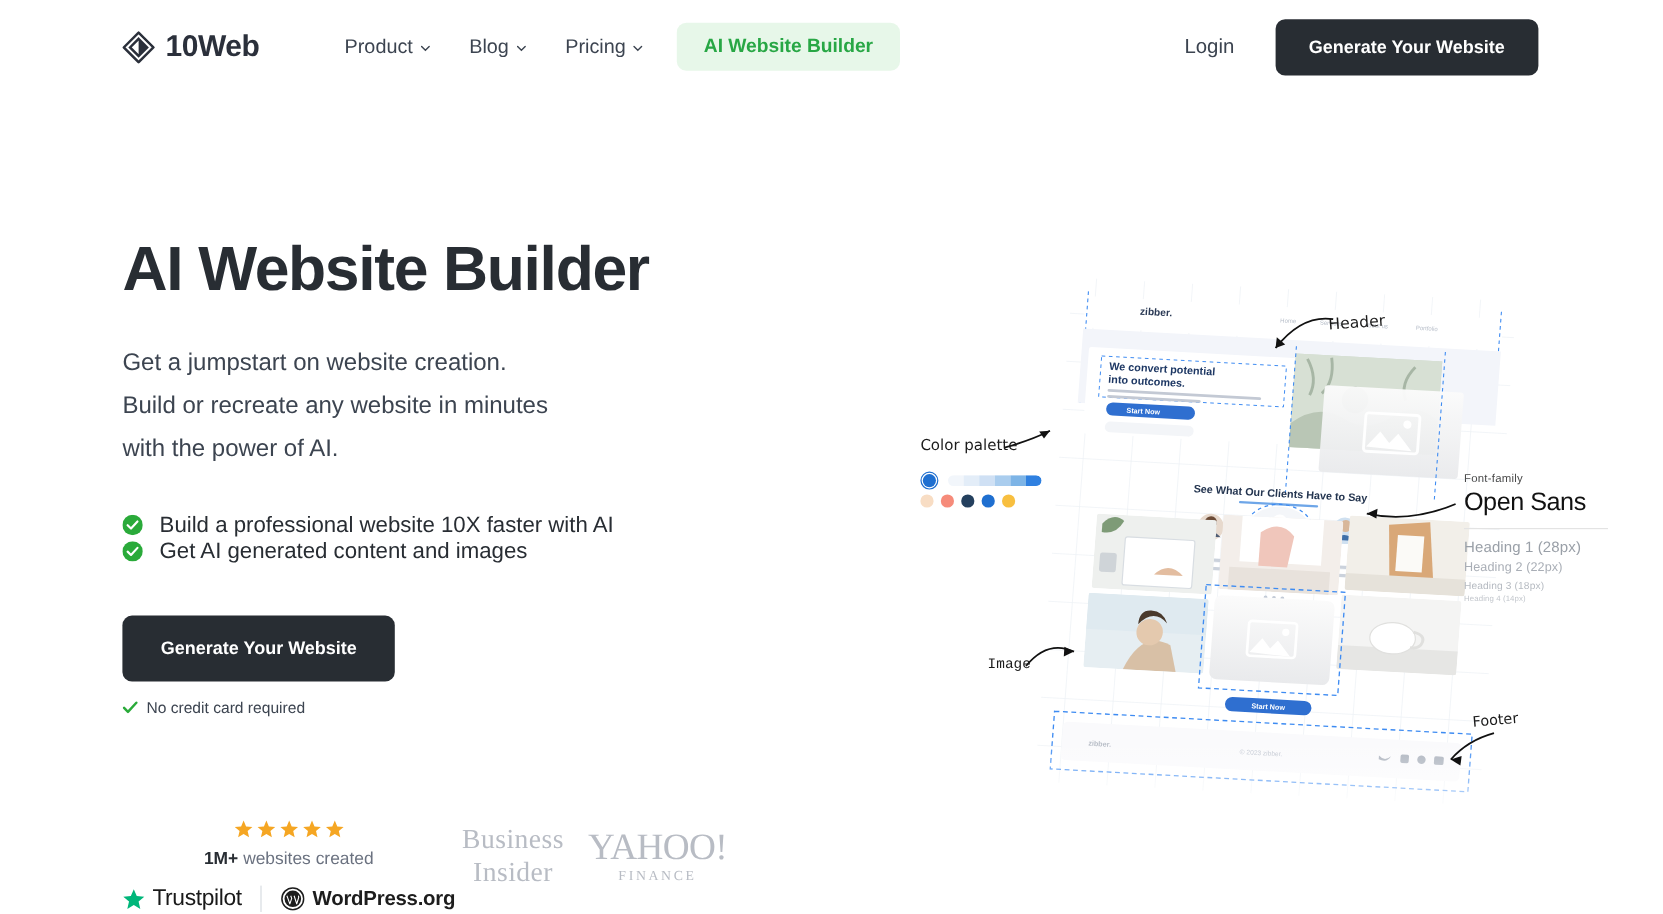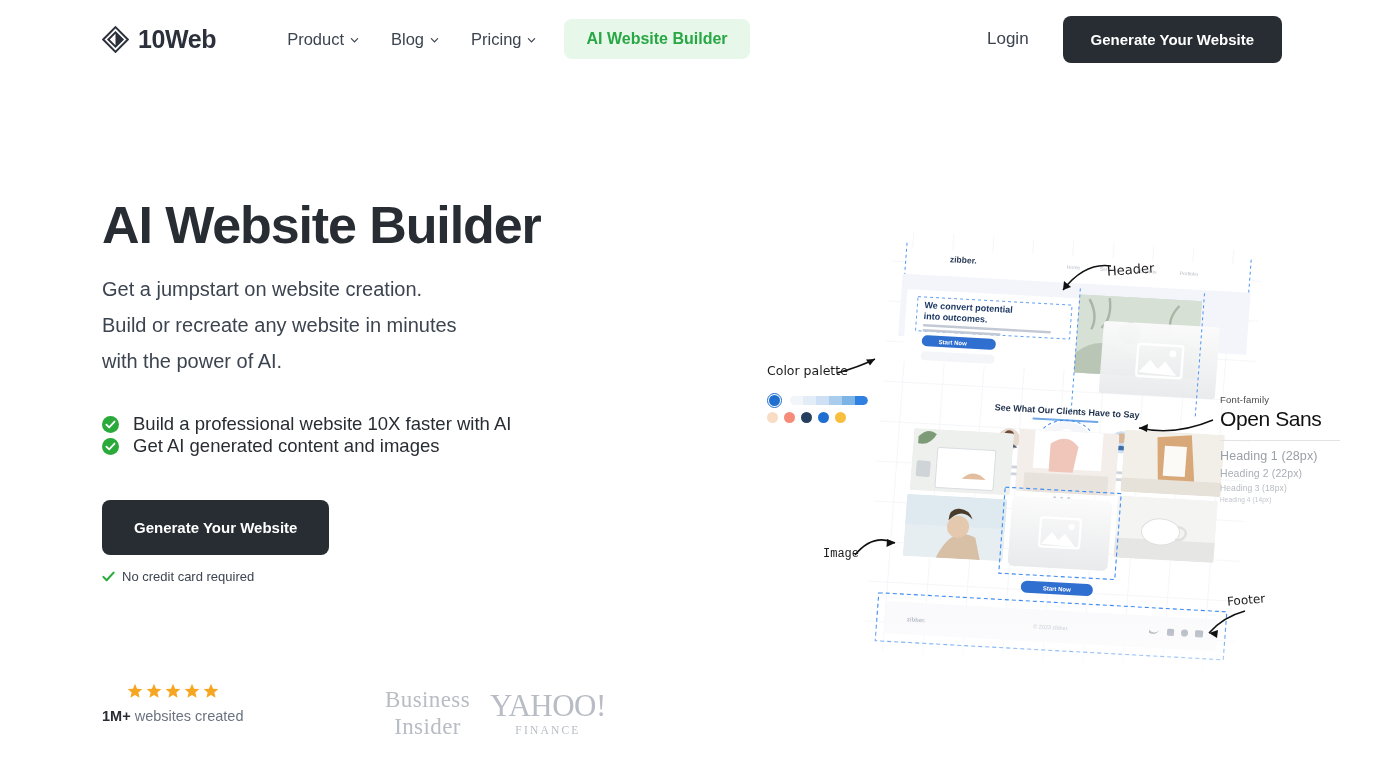--- a/index.html
+++ b/index.html
@@ -52,21 +52,21 @@
     font-family: "Liberation Sans", sans-serif;
   }
 
   
   .hero-left { position: absolute; left: 102px; top: 196px; width: 560px; }
   .hero-title {
     font-size: 52px; font-weight: bold; color: #282d33;
     letter-spacing: -1.1px; line-height: 1.12;
   }
   .hero-sub {
-    margin-top: 17px;
+    margin-top: 30px;
     font-size: 20px; color: #3c4450; line-height: 1.8;
     font-weight: 300;
   }
   .hero-sub div { white-space: nowrap; }
 
   .feature-list { margin-top: 34px; display: flex; flex-direction: column; }
   .feature-row { display: flex; align-items: center; gap: 14px; }
   .check-circle { width: 17px; height: 17px; flex: none; display: block; }
   .feature-text { font-size: 18.5px; color: #282d33; }
 
@@ -244,20 +244,37 @@
         <svg class="star" viewBox="0 0 20 20">
             <path d="M10 1 L12.6 7.1 L19.2 7.6 L14.2 11.9 L15.7 18.4 L10 14.9 L4.3 18.4 L5.8 11.9 L0.8 7.6 L7.4 7.1 Z" fill="#f5a623"></path>
           </svg>
         <svg class="star" viewBox="0 0 20 20">
             <path d="M10 1 L12.6 7.1 L19.2 7.6 L14.2 11.9 L15.7 18.4 L10 14.9 L4.3 18.4 L5.8 11.9 L0.8 7.6 L7.4 7.1 Z" fill="#f5a623"></path>
           </svg>
       </div>
       <div class="stars-label"><b>1M+</b><span> websites created</span></div>
     </div>
 
+    <div class="badges-row">
+      <div class="badge">
+        <svg class="tp-star" viewBox="0 0 20 20">
+            <path d="M10 1 L12.6 7.1 L19.2 7.6 L14.2 11.9 L15.7 18.4 L10 14.9 L4.3 18.4 L5.8 11.9 L0.8 7.6 L7.4 7.1 Z" fill="#00b67a"></path>
+          </svg>
+        <span class="tp-name">Trustpilot</span>
+      </div>
+      <div class="divider-v"></div>
+      <div class="badge">
+        <svg class="wp-mark" viewBox="0 0 22 22">
+          <circle cx="11" cy="11" r="10" fill="none" stroke="#1d1d1d" stroke-width="1.4"></circle>
+          <circle cx="11" cy="11" r="7.6" fill="#1d1d1d"></circle>
+          <path d="M5.6 8.2 L8.3 15.6 L10 10.6 L9.1 8.2 M12.2 8.2 L14.6 15.6 L16.4 9.8 Q16.6 8.6 15.9 8.2" fill="none" stroke="#fff" stroke-width="1" stroke-linejoin="round"></path>
+        </svg>
+        <span class="wp-name">WordPress.org</span>
+      </div>
+    </div>
   </div>
 
   <div class="press">
     <div class="press-bi">
       <span>Business</span>
       <span>Insider</span>
     </div>
     <div class="press-yf">
       <div class="yf-main">YAHOO!</div>
       <div class="yf-sub">FINANCE</div>

